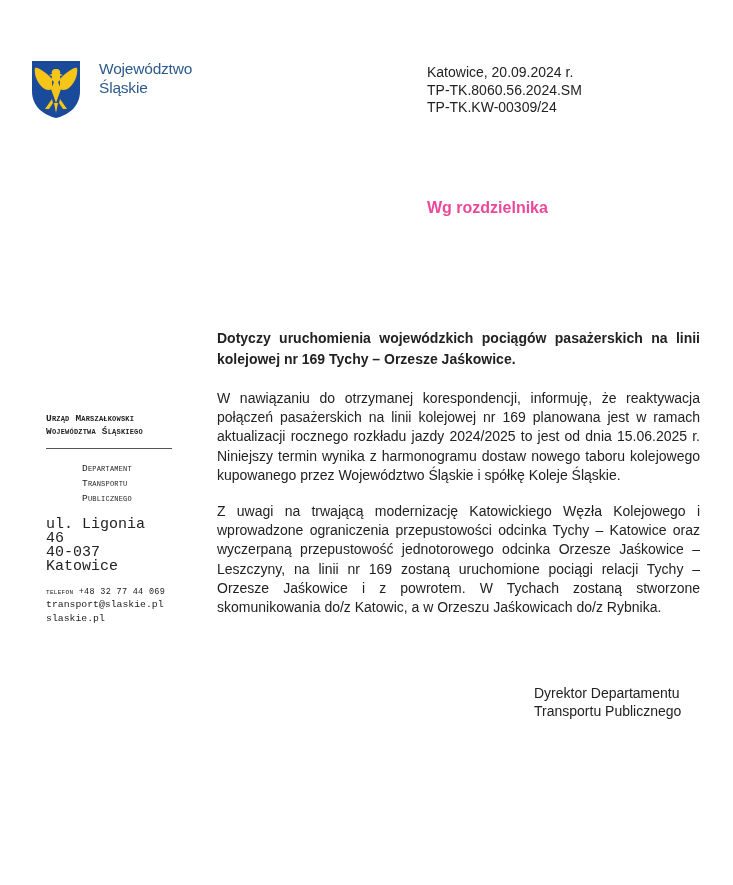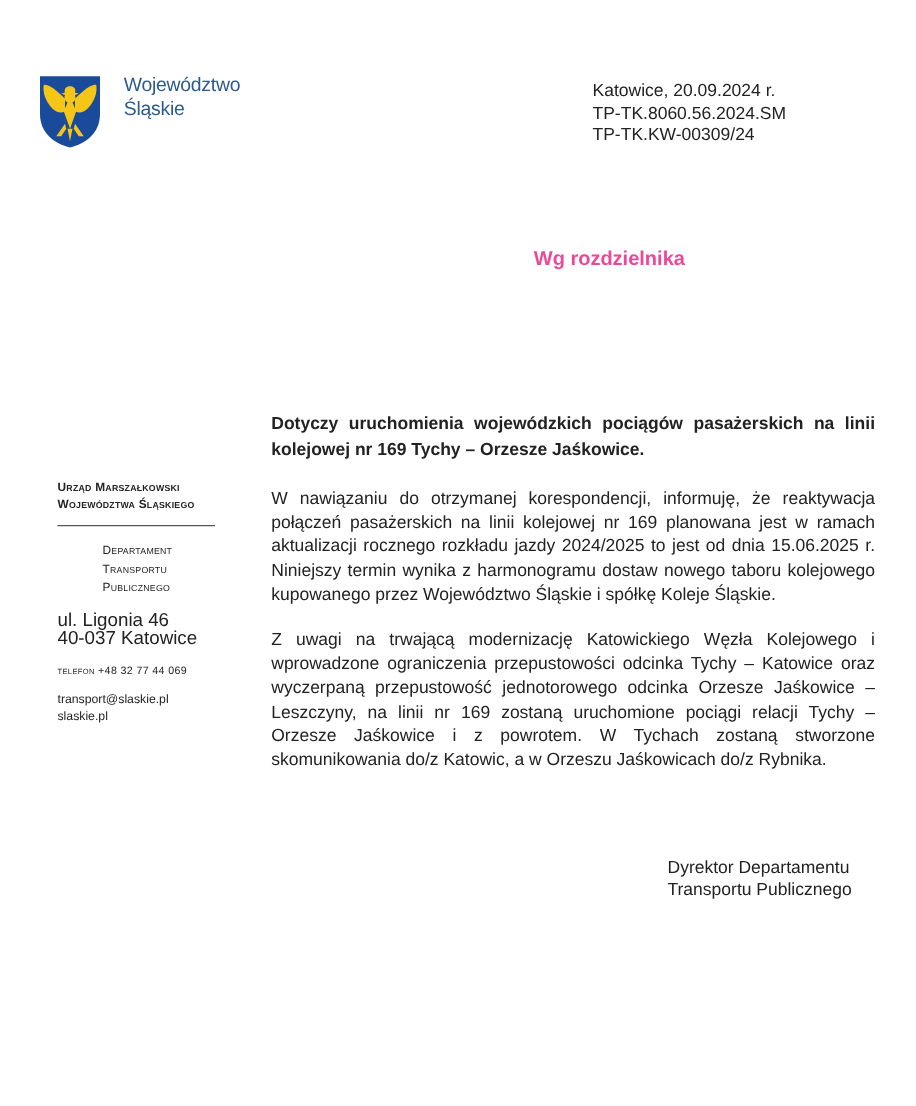--- a/index.html
+++ b/index.html
@@ -1,27 +1,27 @@
 <!DOCTYPE html>
 <html><head>
 <meta charset="utf-8">
 <style>
   html, body { margin: 0; padding: 0; background: #ffffff; }
   body { width: 733px; height: 885px; position: relative; overflow: hidden; font-family: "Liberation Sans", sans-serif; color: #1a1a1a; }
   .logo { position: absolute; left: 30px; top: 59px; width: 52px; height: 60px; }
   .logo-text { position: absolute; left: 99px; top: 59px; color: #2c5a8c; font-family: Liberation Sans, sans-serif; font-size: 15.5px; line-height: 19px; letter-spacing: -0.2px; }
-  .meta { position: absolute; left: 427px; top: 64px; font-size: 14px; line-height: 17.5px; color: #222; margin-left: 47px; }
+  .meta { position: absolute; left: 427px; top: 64px; font-size: 14px; line-height: 17.5px; color: #222; }
   .recipient { position: absolute; left: 427px; top: 199px; font-size: 16px; font-weight: bold; color: #ec4899; }
-  .sidebar { position: absolute; left: 46px; top: 384px; width: 126px; font-family: Liberation Sans, sans-serif; color: #222; }
+  .sidebar { position: absolute; left: 46px; top: 412px; width: 126px; font-family: Liberation Mono, monospace; color: #222; }
   .sc-title { font-size: 9.5px; line-height: 13px; font-weight: bold; font-variant: small-caps; letter-spacing: 0.2px; }
   .sc-dept { font-size: 9.5px; line-height: 15px; font-variant: small-caps; letter-spacing: 0.2px; margin-top: 12px; margin-left: 36px; }
   .divider { border-top: 1px solid #555; margin-top: 10px; width: 126px; }
   .sb-addr { font-size: 15px; line-height: 14px; margin-top: 12px; }
   .sb-phone { font-size: 8.5px; line-height: 12px; margin-top: 12px; font-variant: small-caps; letter-spacing: 0.3px; }
-  .sb-contact { font-size: 9.8px; line-height: 14px; margin-top: 11px; }
+  .sb-contact { font-size: 9.8px; line-height: 14px; }
   .main { position: absolute; left: 200px; top: 328px; width: 483px; font-size: 14px; color: #222; margin-left: 17px; }
   .subject { font-weight: bold; line-height: 21px; text-align: justify; margin: 0 0 19px 0; }
   .para { line-height: 19.2px; text-align: justify; margin: 0 0 17px 0; }
   .signature { position: absolute; left: 534px; top: 684px; font-size: 14px; line-height: 18px; color: #222; }
 </style>
 </head>
 <body>
 
 <div class="logo">
   <svg width="52" height="60" viewBox="0 0 52 60">

